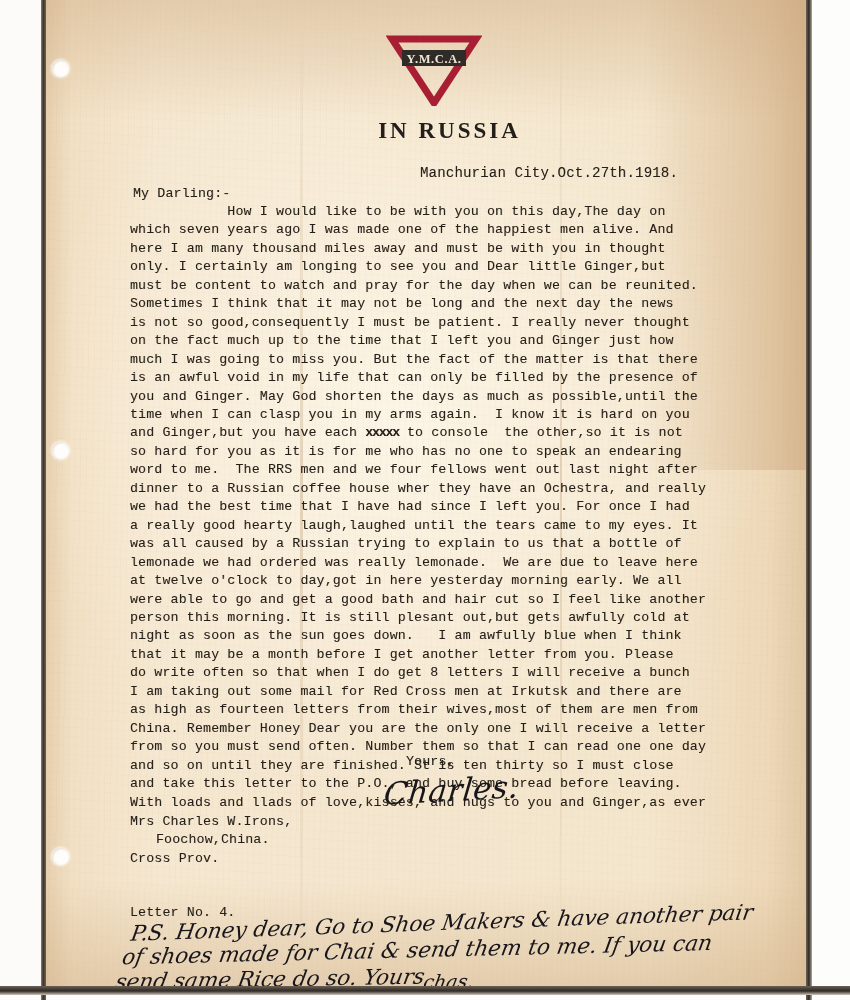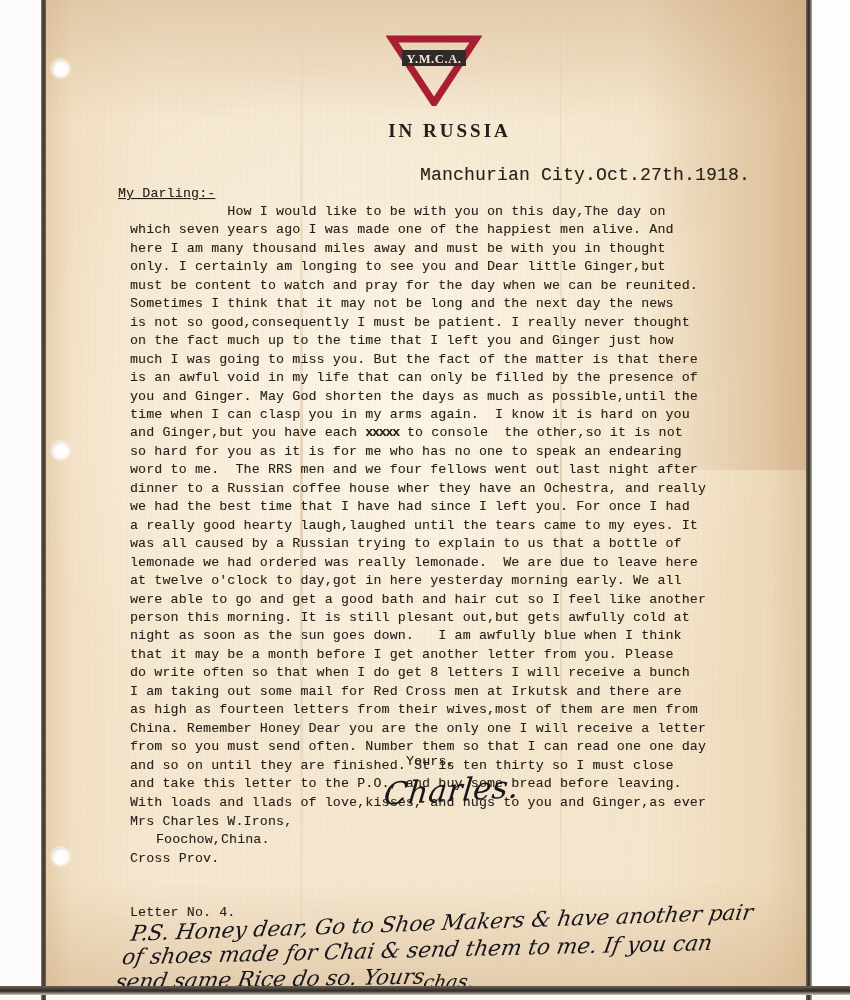--- a/index.html
+++ b/index.html
@@ -127,44 +127,44 @@
     font-weight: bold;
     color: #23201c;
     letter-spacing: 2.2px;
   }
   .lh-line1 {
     font-size: 20.5px;
     line-height: 26px;
     white-space: nowrap;
   }
   .lh-line2 {
-    font-size: 19px;
+    font-size: 23px;
     line-height: 26px;
     margin-top: 8px;
     letter-spacing: 3px;
     margin-left: 47px;
   }
 
   
   .tw {
     font-family: "Liberation Mono", "DejaVu Sans Mono", monospace;
     color: #241f19;
     font-size: 13.2px;
     letter-spacing: 0.2px;
     white-space: pre;
     text-shadow: 0.4px 0.3px 0 rgba(60,45,28,0.30);
   }
   .dateline {
     position: absolute;
     left: 374px; top: 165px;
-    font-size: 18px;
+    font-size: 14px;
   }
   .salutation {
     position: absolute;
-    left: 72px; top: 186px; text-decoration: underline;
+    left: 87px; top: 186px;
   }
   .body {
     position: absolute;
     left: 84px; top: 203px;
     width: 690px;
     line-height: 18.45px;
   }
   .body .ln { display: block; }
   .strike-over {
     letter-spacing: -1.2px;

